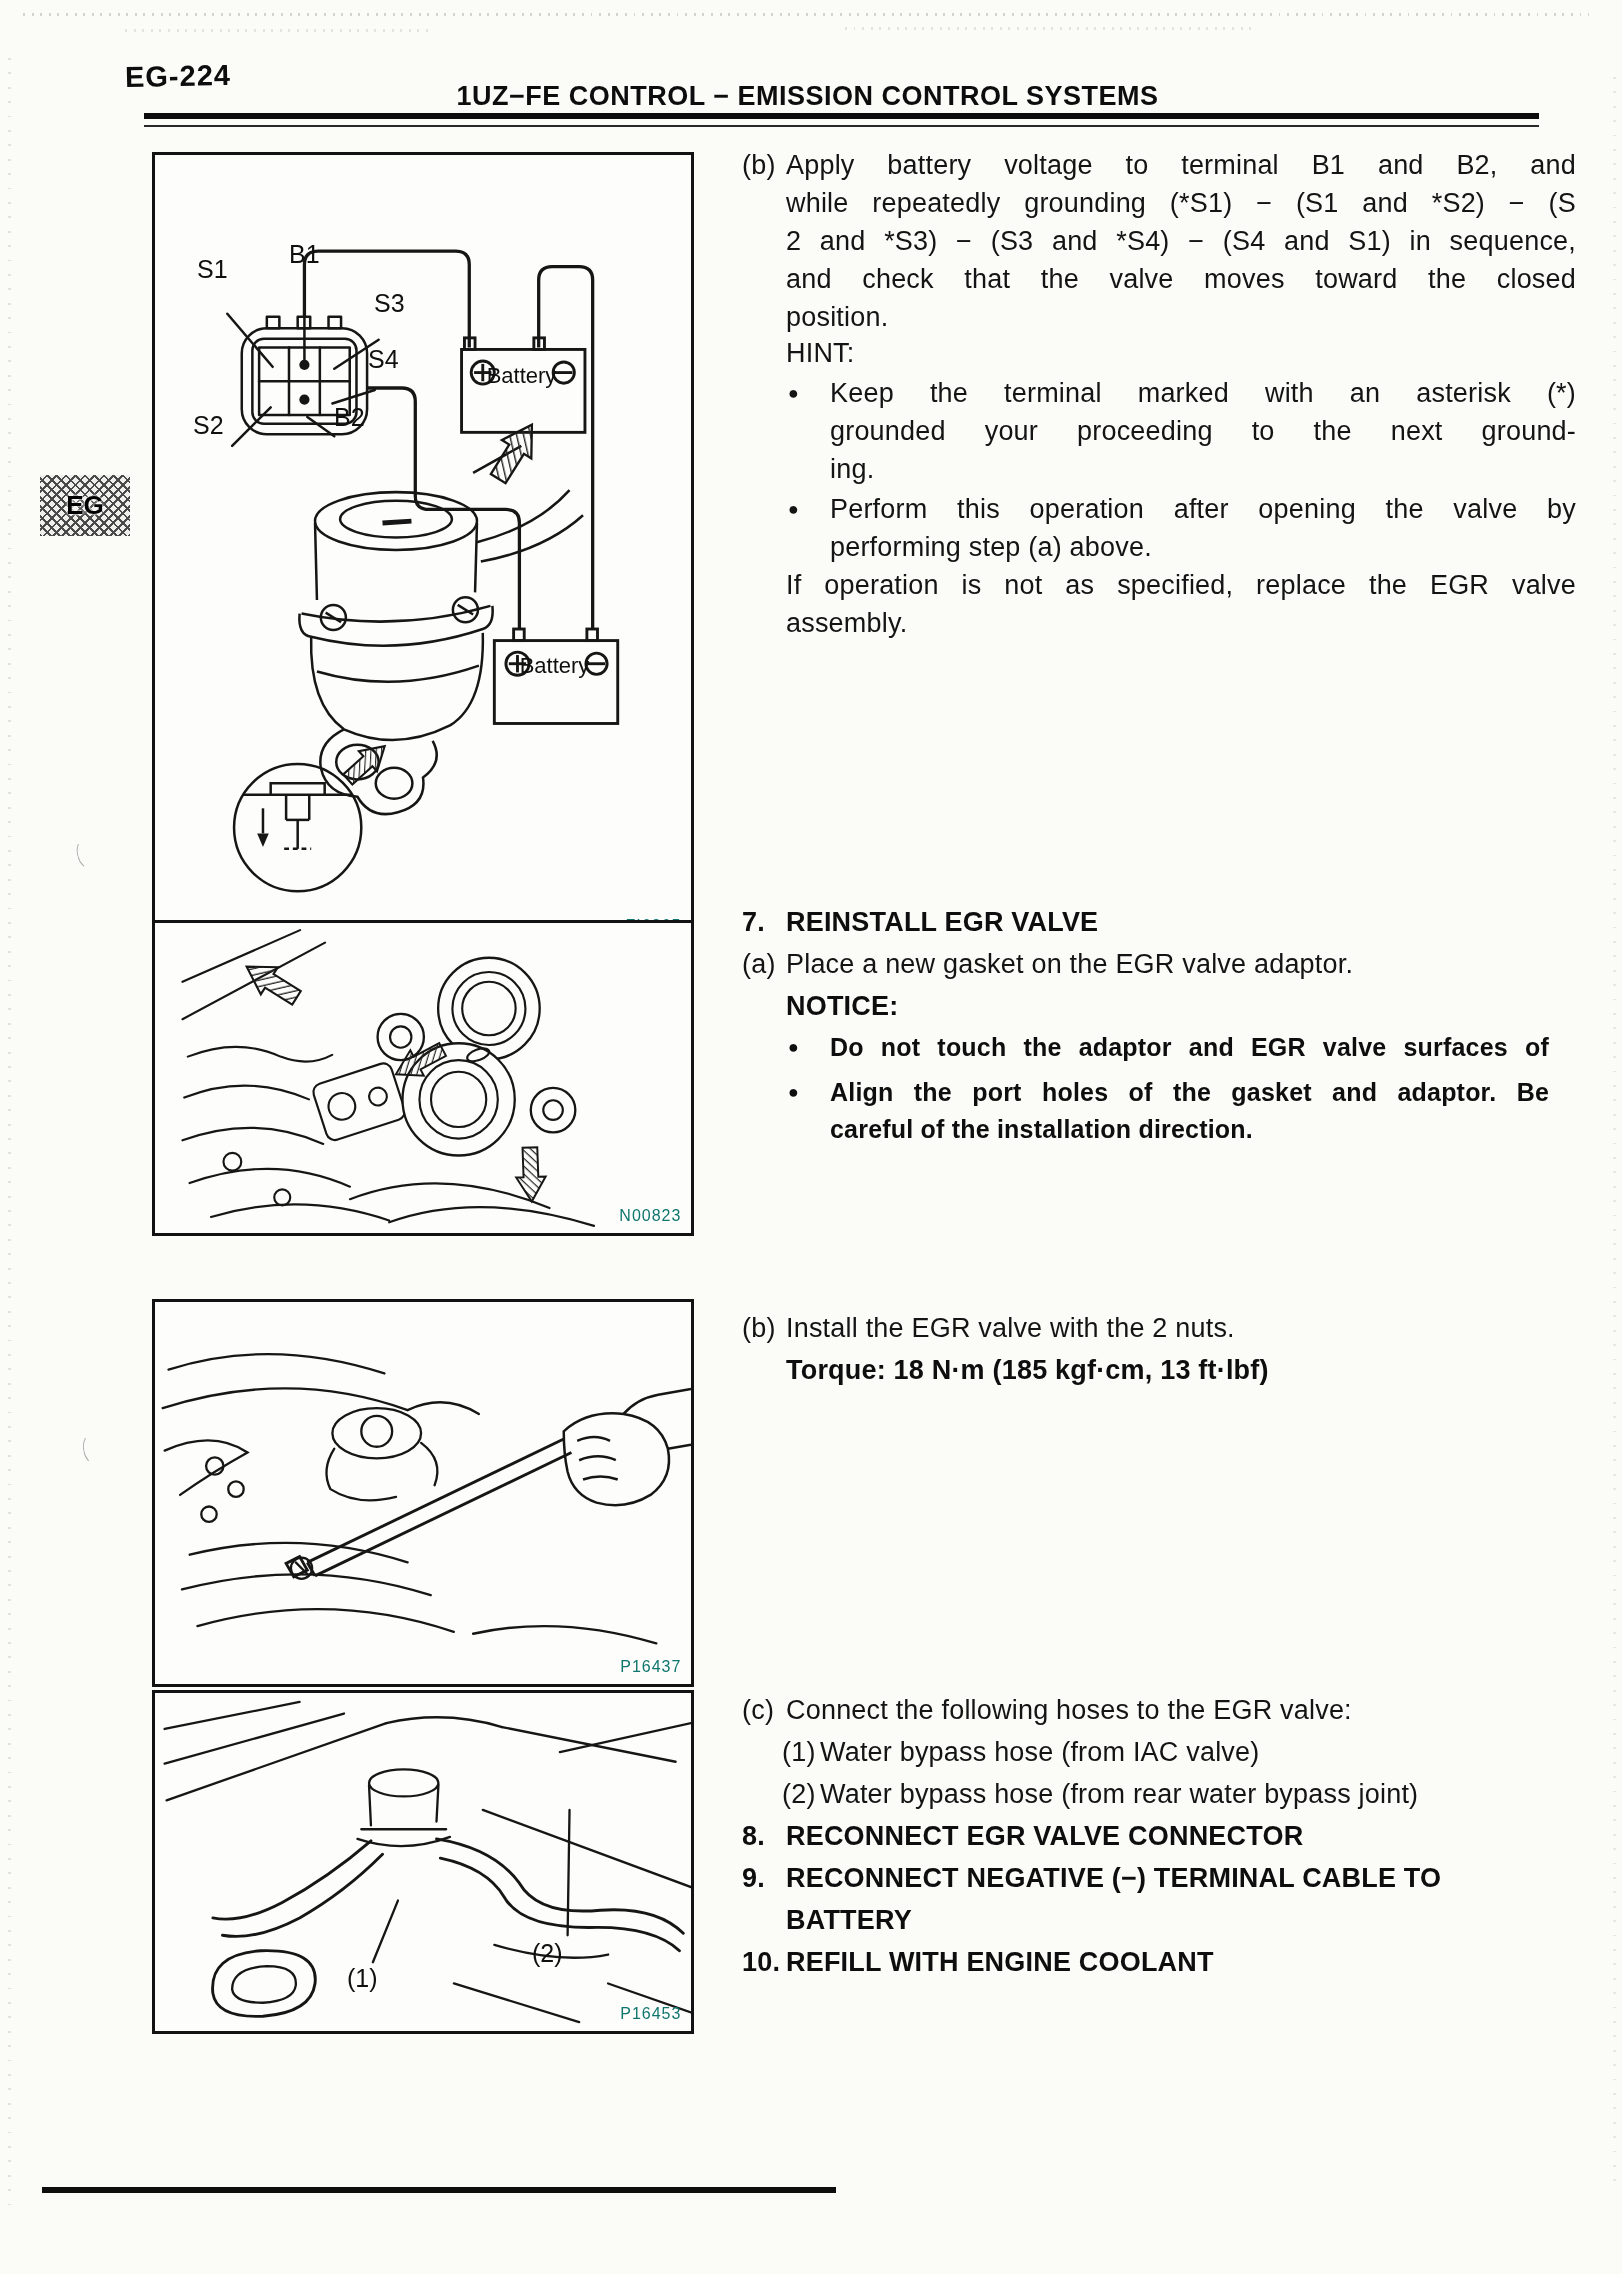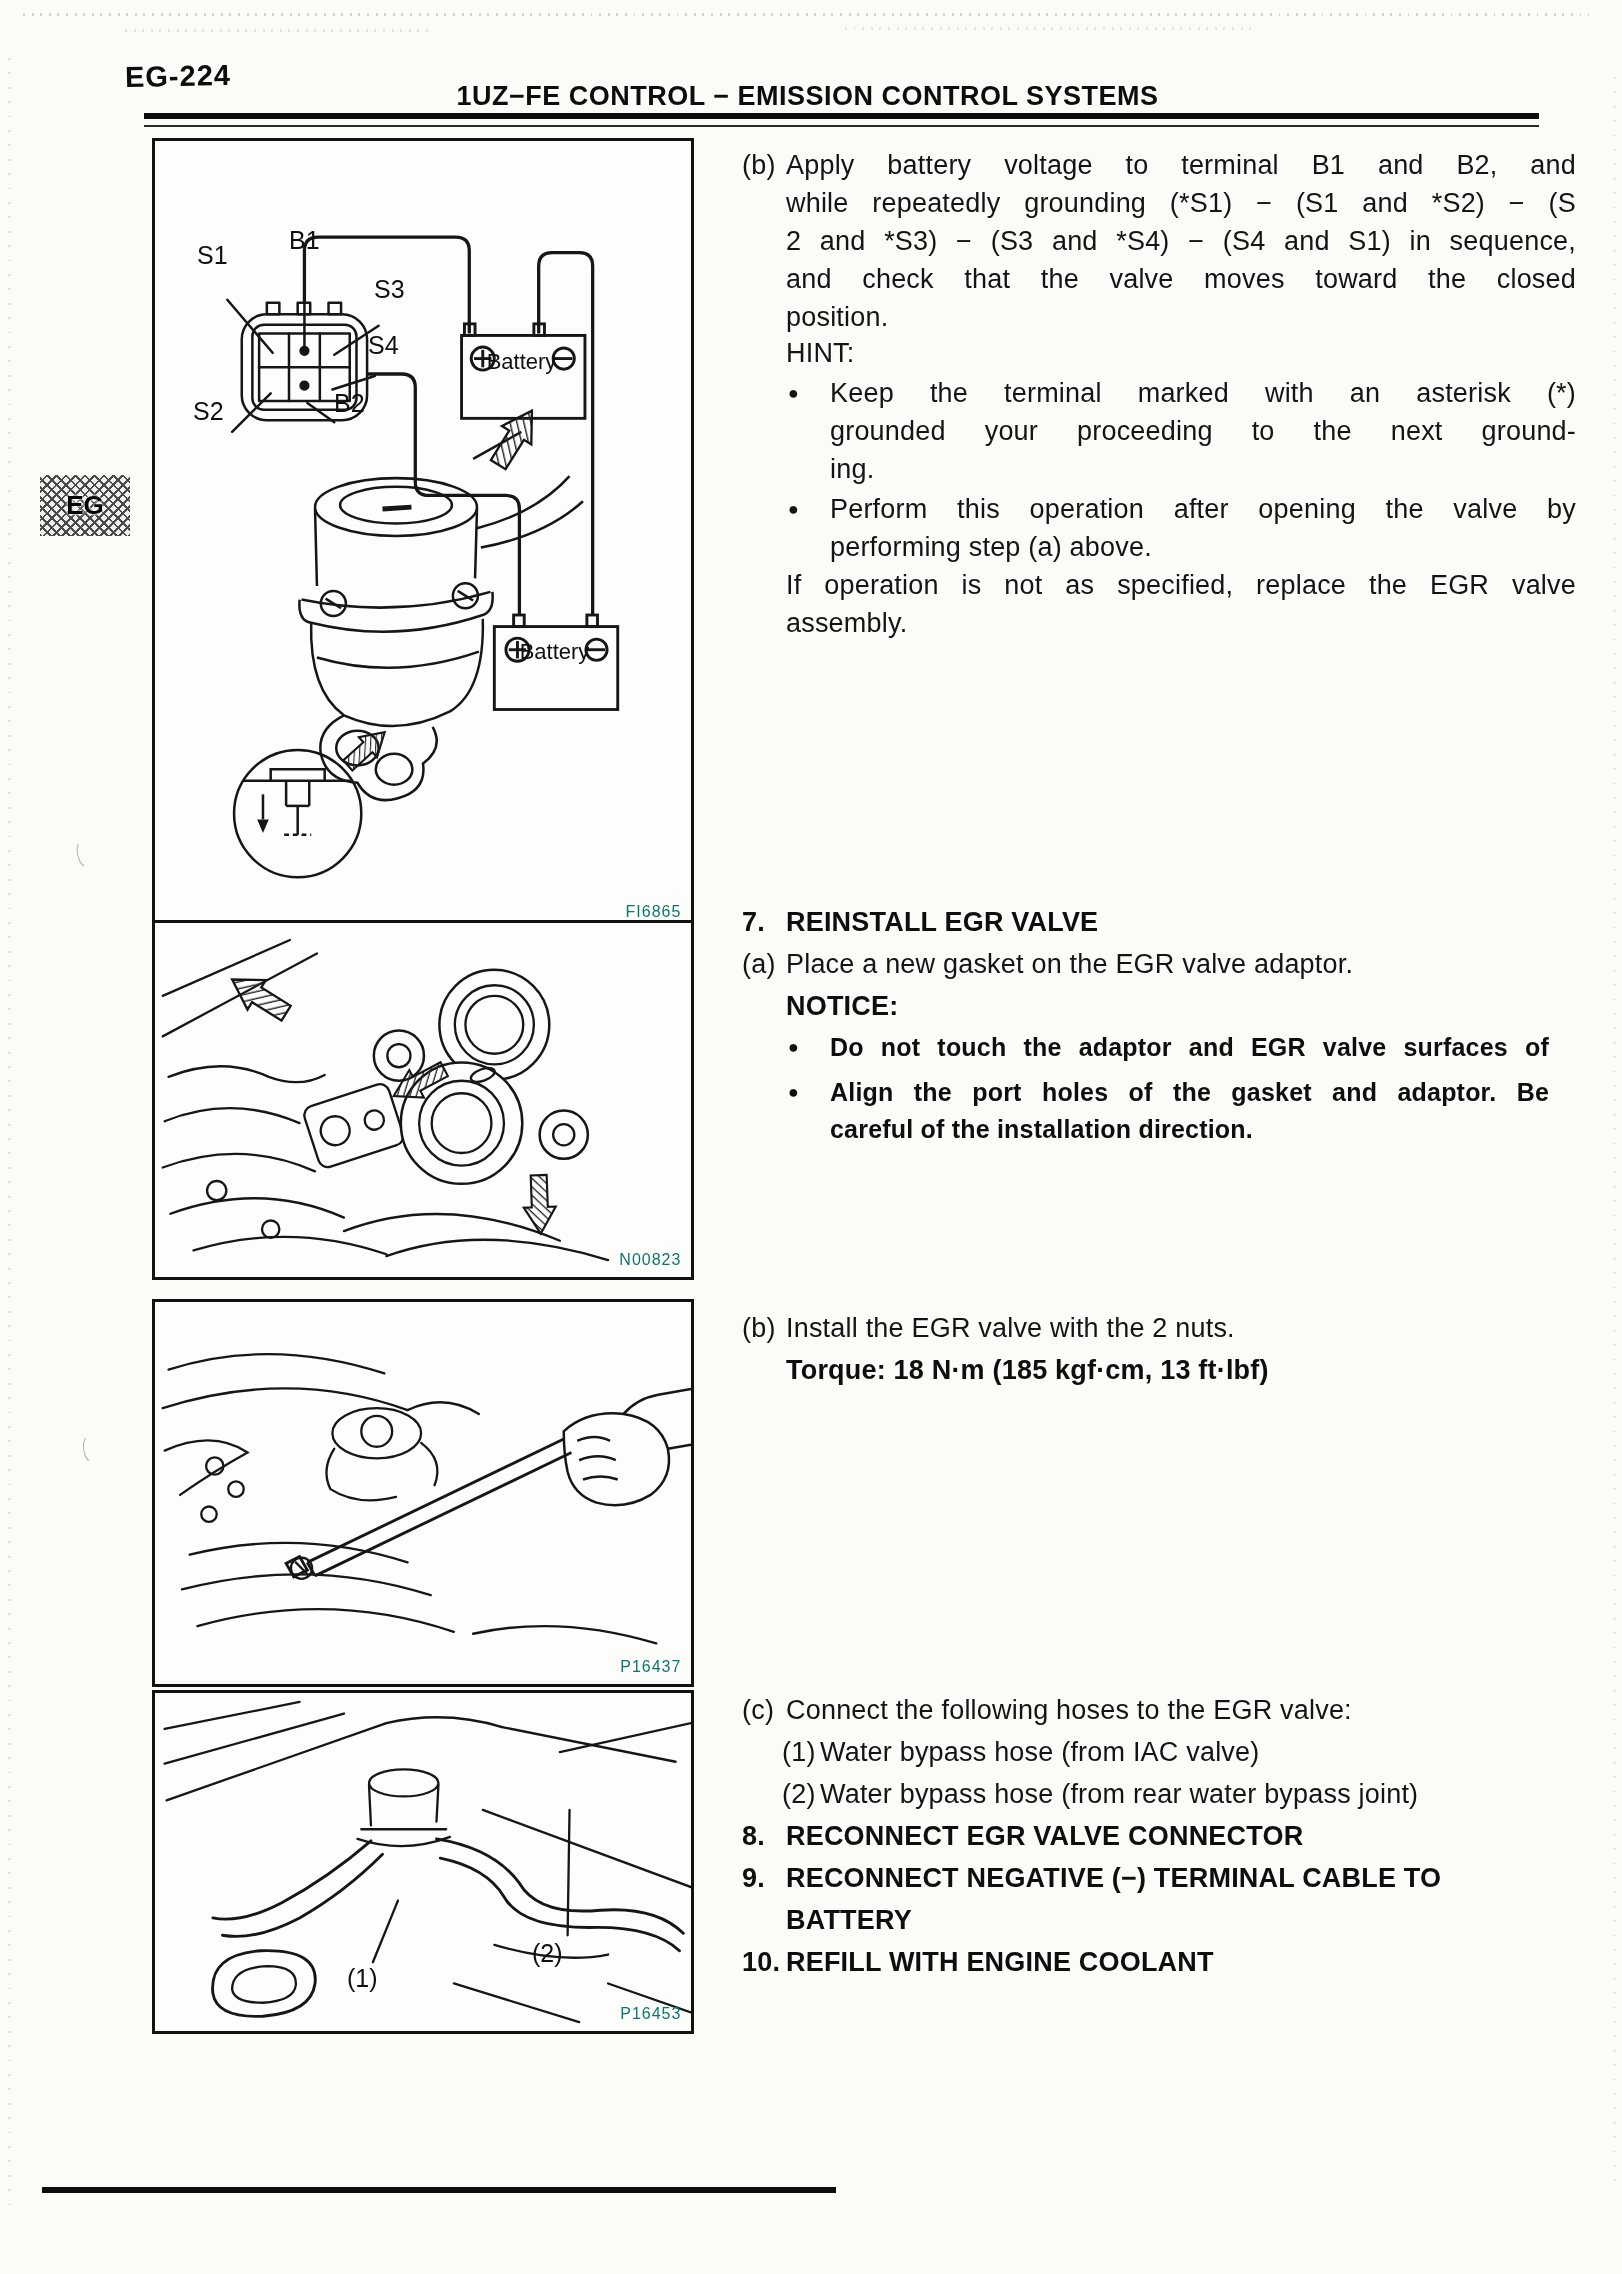--- a/index.html
+++ b/index.html
@@ -35,22 +35,22 @@
   .eg-tab { position:absolute; left:40px; top:475px; width:90px; height:61px;
     background:
       repeating-linear-gradient(45deg,#4a4a4a 0 1.9px,transparent 1.9px 6.7px),
       repeating-linear-gradient(-45deg,#4a4a4a 0 1.9px,transparent 1.9px 6.7px),
       #efefec;
     display:flex; align-items:center; justify-content:center;
     font-size:26px; font-weight:bold; color:#000; text-shadow:0 0 2.9px #fff,0 0 2.9px #fff; }
 
   
   .figbox { position:absolute; left:152px; width:542px; border:3.8px solid #121212; background:#fdfdfb; }
-  #fig1 { top:138px; height:794px; }
-  #fig2 { top:920px; height:360px;padding-left:12px; }
+  #fig1 { top:152px; height:794px; }
+  #fig2 { top:920px; height:316px;padding-left:12px; }
   #fig3 { top:1299px; height:388px; }
   #fig4 { top:1690px; height:344px; }
   .fig-svg { position:absolute; left:0; top:0; width:100%; height:100%; }
   .figcode { position:absolute; right:9.6px; bottom:7.7px; font-size:16px; letter-spacing:1px; color:#0f766e; }
   .figlabel { position:absolute; font-size:25px; color:#101010; }
   .batlabel { position:absolute; width:115px; text-align:center; font-size:22px; color:#101010; }
 
   
   .rc { position:absolute; left:742px; width:834px; font-size:27px; line-height:38px; letter-spacing:0.2px; }
   .row { display:flex; line-height:42px; }

